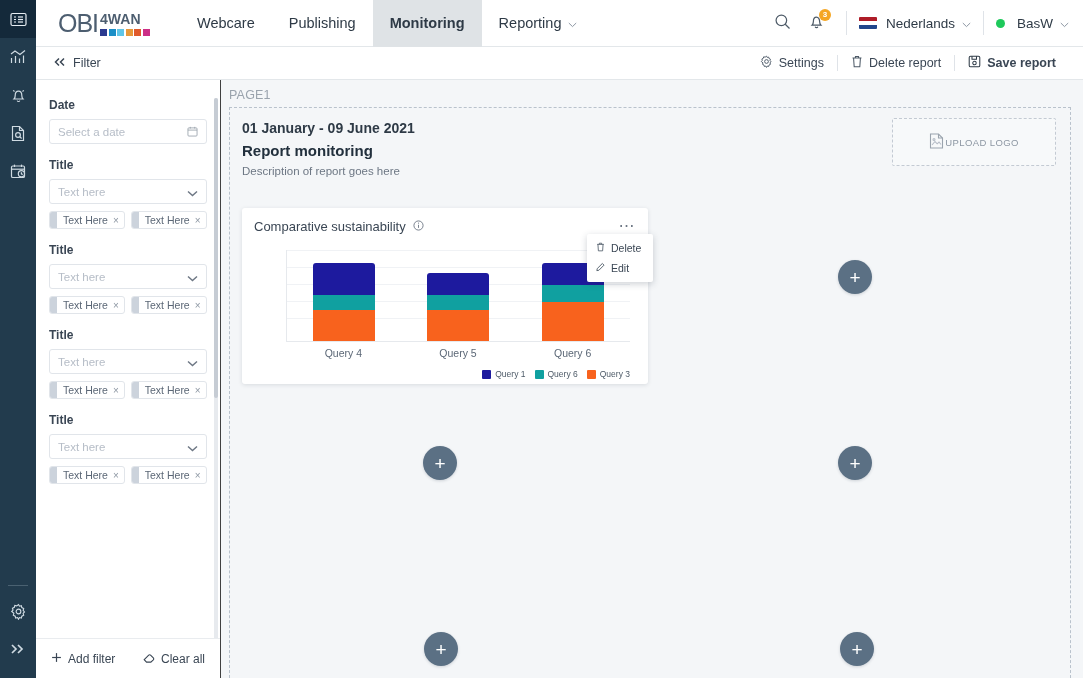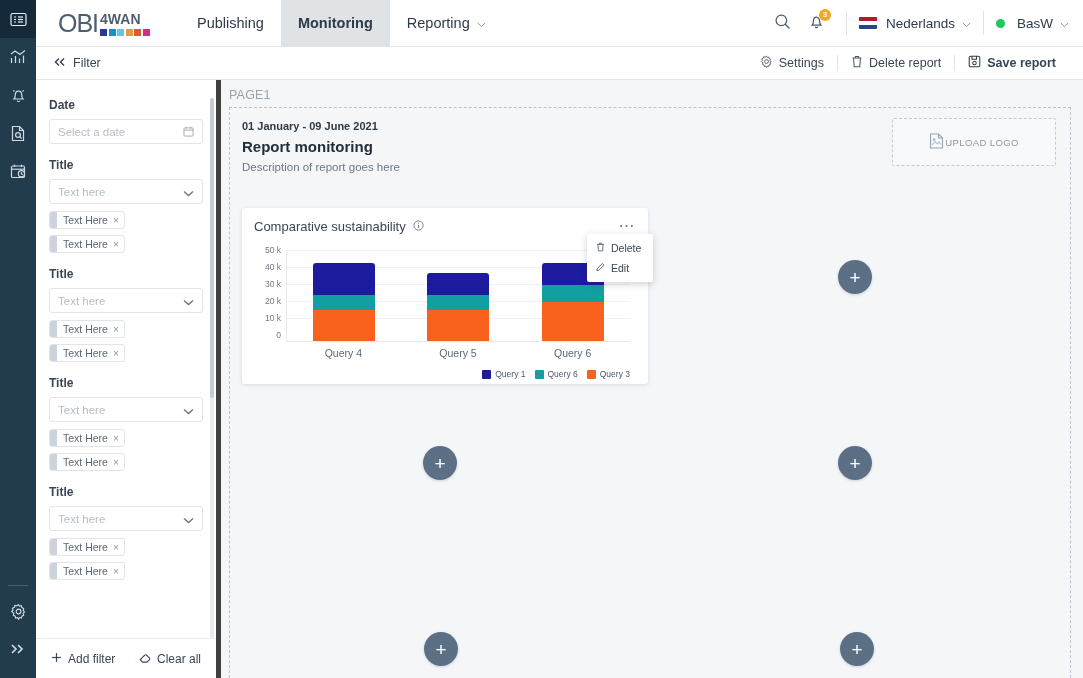--- a/index.html
+++ b/index.html
@@ -80,21 +80,21 @@
   .tb-btn { display:flex; align-items:center; gap:6px; font-size: 12.5px; color: #3a4654; cursor:pointer; padding: 0 13px; }
   .tb-btn.strong { font-weight: 700; }
   .tb-div { width:1px; height: 16px; background:#dfe3e8; }
 
   
   .body { flex: 1 1 auto; display: flex; min-height: 0; }
 
   
   .filters {
     width: 185px; flex: 0 0 185px; background: #fff;
-    border-right: 5px solid #404040;
+    border-right: 1px solid #404040;
     display: flex; flex-direction: column; position: relative;
   }
   .filters-scroll { flex: 1 1 auto; overflow: hidden; padding: 18px 13px 0 13px; position: relative; }
   .fgroup { margin-bottom: 14px; }
   .flabel { font-size: 12px; color: #3a4654; font-weight: 600; margin-bottom: 7px; }
   .finput {
     height: 25px; border: 1px solid #e1e5ea; border-radius: 3px; background:#fff;
     display:flex; align-items:center; padding: 0 8px; cursor: text;
   }
   .finput span.ph { font-size: 11.5px; color: #b6bdc7; flex:1 1 auto; }
@@ -120,21 +120,21 @@
 
   
   .canvas { flex: 1 1 auto; background: #f4f6f8; position: relative; overflow: hidden; padding-left: 8px; }
   .page-label { font-size: 12.5px; color: #9aa3ad; padding: 8px 0 4px 0; letter-spacing: .2px; }
   .grid-area {
     position: absolute; left: 8px; right: 12px; top: 27px; bottom: 0;
     border: 1px dashed #b9c2cc; border-bottom: none;
     background: #f4f6f8;
   }
   .report-head { padding: 12px 0 0 12px; position: relative; }
-  .r-date { font-size: 11px; font-weight: 700; color: #2e3a46; }
+  .r-date { font-size: 14px; font-weight: 700; color: #2e3a46; }
   .r-title { font-size: 15px; font-weight: 700; color: #22303d; margin-top: 6px; }
   .r-desc { font-size: 11.5px; color: #6d7784; margin-top: 6px; }
   .upload-logo {
     position:absolute; right: 14px; top: 10px; width: 164px; height: 48px;
     border: 1px dashed #c3cad3; border-radius: 2px; background:#f7f9fa;
     display:flex; align-items:center; justify-content:center; gap:1px; cursor:pointer;
   }
   .upload-logo span { font-size: 9.5px; color: #8d97a3; letter-spacing: .4px; }
 
   
@@ -275,20 +275,23 @@
               <i style="background:#1b8fc7"></i>
               <i style="background:#5fc6e8"></i>
               <i style="background:#e8993a"></i>
               <i style="background:#e05a2b"></i>
               <i style="background:#cc2f86"></i>
           </span>
         </div>
       </div>
 
       <div class="nav">
+        <div class="nav-item">
+          <span>Webcare</span>
+        </div>
         <div class="nav-item">
           <span>Publishing</span>
         </div>
         <div class="nav-item active">
           <span>Monitoring</span>
         </div>
         <div class="nav-item">
           <span>Reporting</span>
           <span class="caret">
             <svg width="9" height="6" viewBox="0 0 9 6" fill="none" stroke="#8d97a3" stroke-width="1">
@@ -582,28 +585,20 @@
                       <path d="M9.2 1.4l2.4 2.4-7.4 7.4-3 .6.6-3z"></path>
                     </svg>
                   </span>
                   <span>Edit</span>
                 </div>
               </div>
             </div>
 
             <div class="chart">
               <div class="plot">
-                <div class="ylabels">
-                  <span class="ylabel" style="top:6px">50 k</span>
-                  <span class="ylabel" style="top:23px">40 k</span>
-                  <span class="ylabel" style="top:40px">30 k</span>
-                  <span class="ylabel" style="top:57px">20 k</span>
-                  <span class="ylabel" style="top:74px">10 k</span>
-                  <span class="ylabel" style="top:91px">0</span>
-                </div>
 
                 <div class="gline" style="top:0px"></div>
                 <div class="gline" style="top:17px"></div>
                 <div class="gline" style="top:34px"></div>
                 <div class="gline" style="top:51px"></div>
                 <div class="gline" style="top:68px"></div>
                 <div class="axisline"></div>
 
                 <div class="bars">
                   <div class="barcell">

